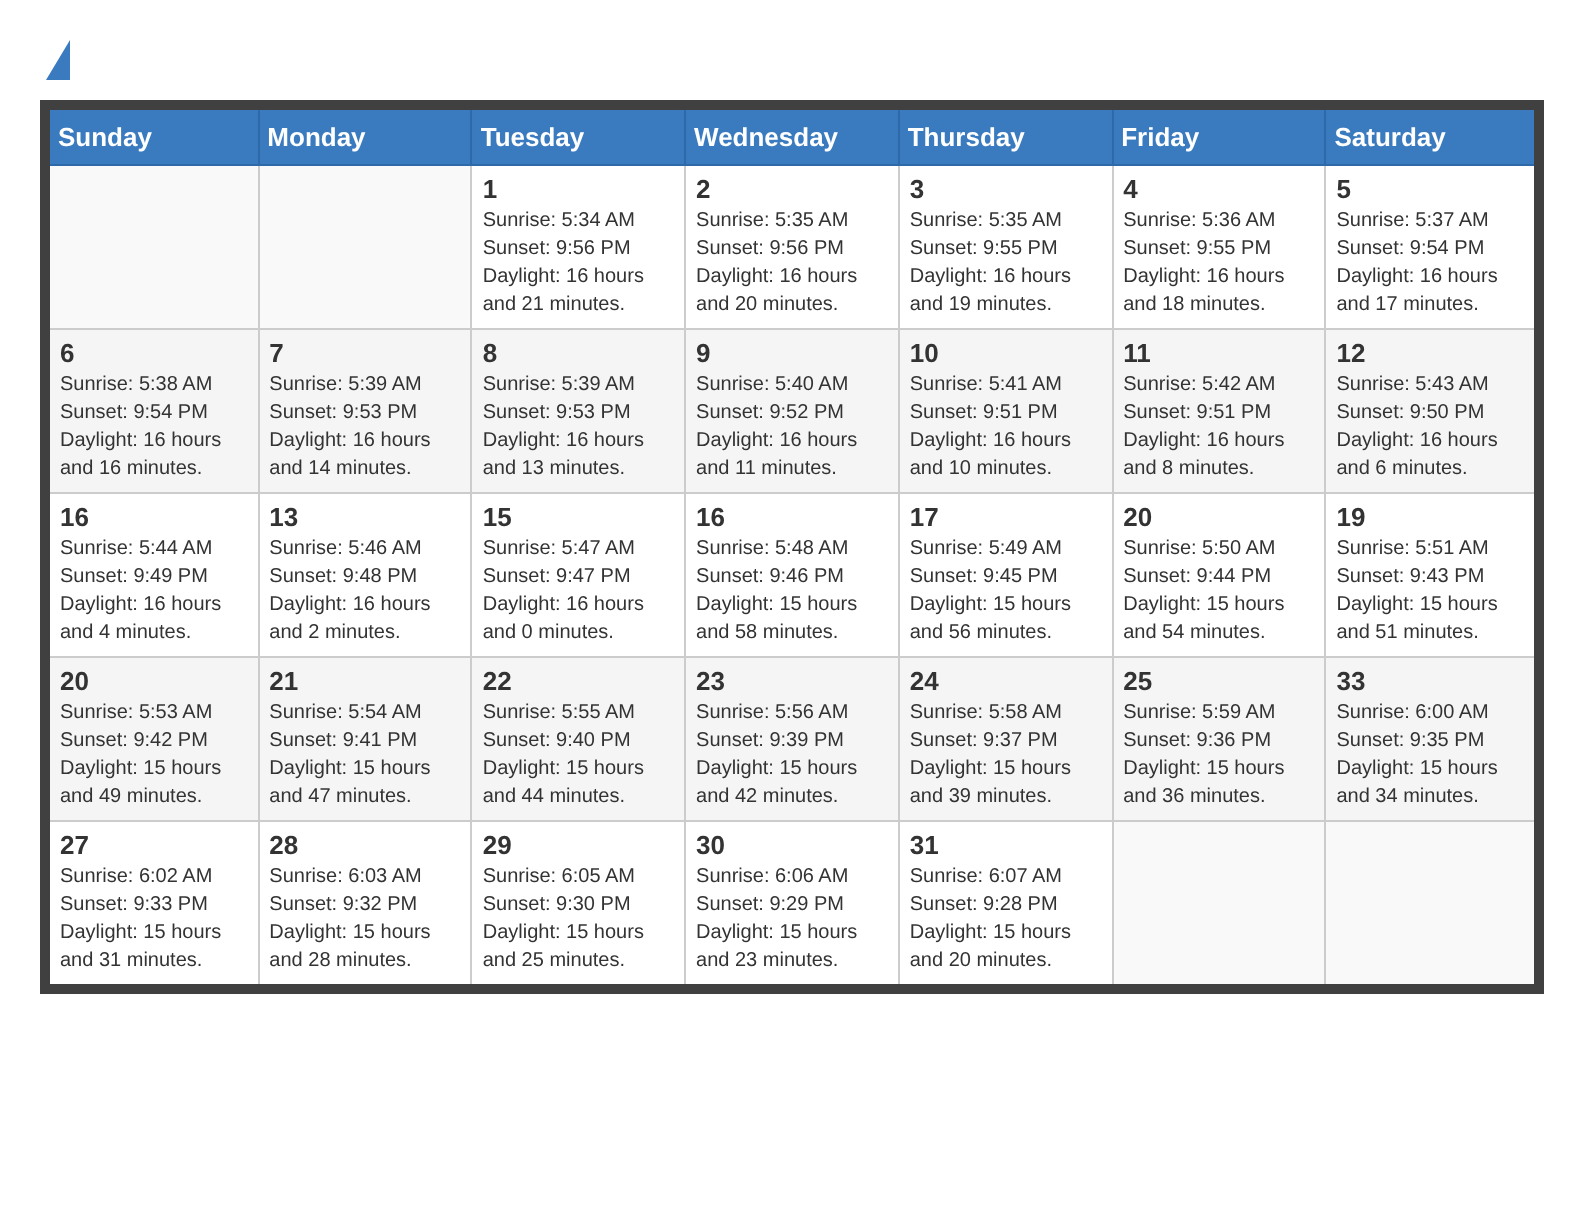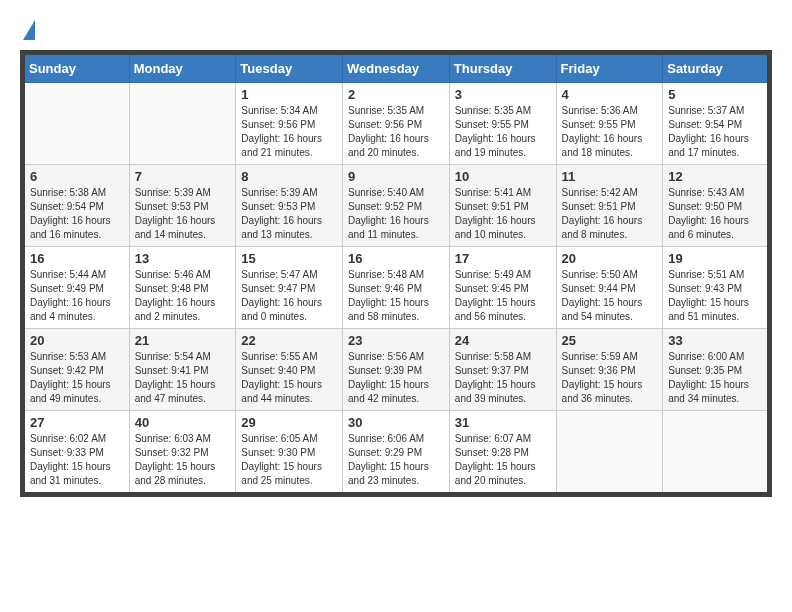--- a/index.html
+++ b/index.html
@@ -240,21 +240,21 @@
           <div class="day-number">33</div>
           <div class="day-info">Sunrise: 6:00 AM<br>Sunset: 9:35 PM<br>Daylight: 15 hours and 34 minutes.</div>
         </td>
       </tr>
       <tr>
         <td>
           <div class="day-number">27</div>
           <div class="day-info">Sunrise: 6:02 AM<br>Sunset: 9:33 PM<br>Daylight: 15 hours and 31 minutes.</div>
         </td>
         <td>
-          <div class="day-number">40</div>
+          <div class="day-number">28</div>
           <div class="day-info">Sunrise: 6:03 AM<br>Sunset: 9:32 PM<br>Daylight: 15 hours and 28 minutes.</div>
         </td>
         <td>
           <div class="day-number">29</div>
           <div class="day-info">Sunrise: 6:05 AM<br>Sunset: 9:30 PM<br>Daylight: 15 hours and 25 minutes.</div>
         </td>
         <td>
           <div class="day-number">30</div>
           <div class="day-info">Sunrise: 6:06 AM<br>Sunset: 9:29 PM<br>Daylight: 15 hours and 23 minutes.</div>
         </td>

